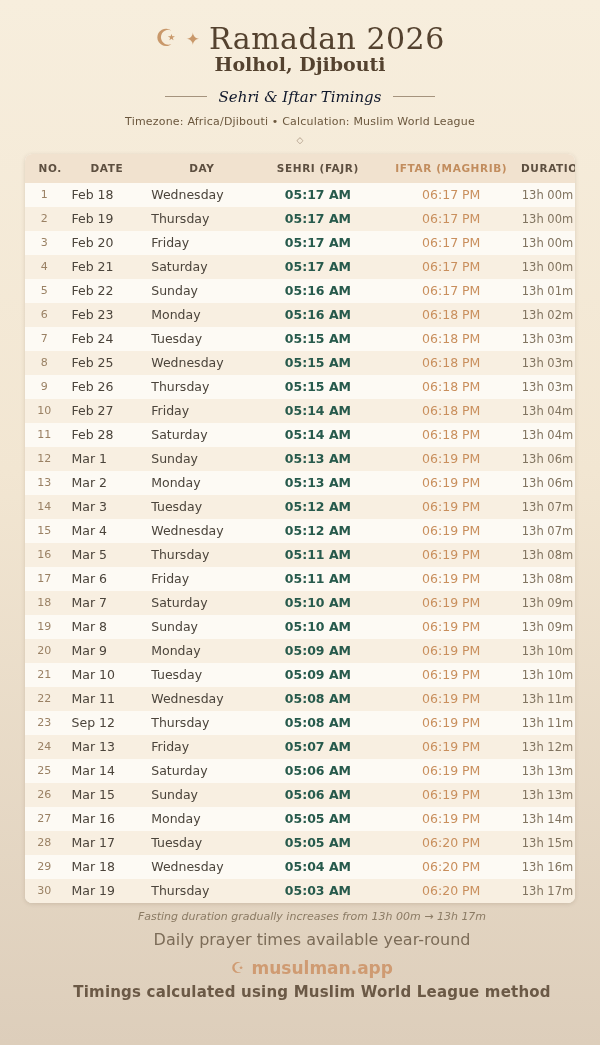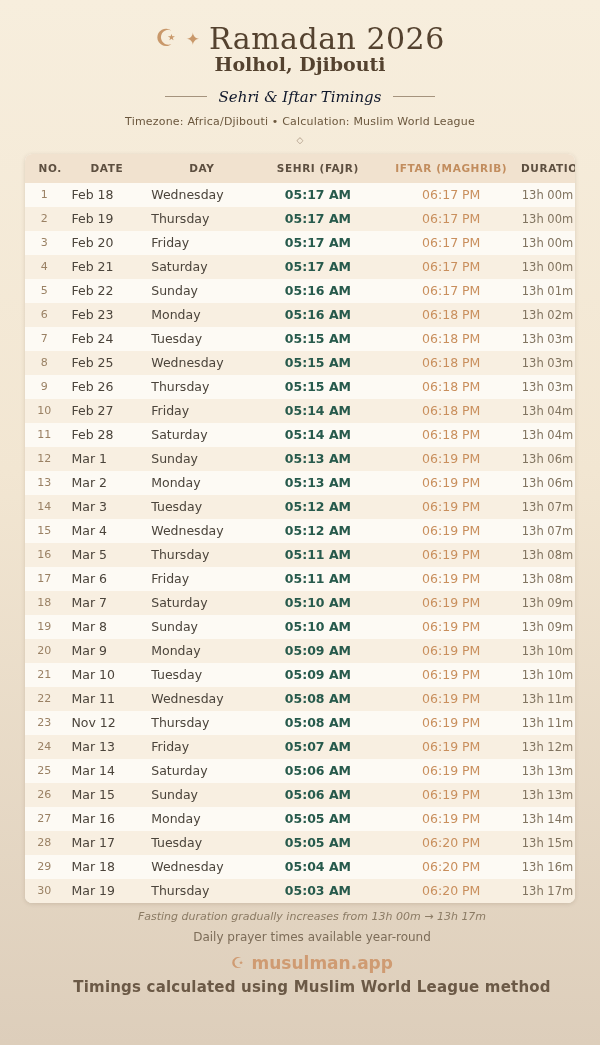--- a/index.html
+++ b/index.html
@@ -80,21 +80,21 @@
   
   .ftr { text-align: center; padding-left: 24px; }
   .duration-note {
     margin-top: 7px; font-style: italic; font-size: 11px; color: #8b7b64;
   }
   .dua {
     margin-top: 7px;
     font-family: "DejaVu Serif", "Liberation Serif", serif;
     font-style: italic; font-size: 16px; color: #5c4a36;
   }
-  .availability { margin-top: 7px; font-size: 12px; color: #7c6c58; }
+  .availability { margin-top: 7px; font-size: 16px; color: #7c6c58; }
   .brand-row {
     margin-top: 9px; font-size: 17px; font-weight: bold; color: #cf9b72;
     display: flex; align-items: center; justify-content: center; gap: 7px;
   }
   .brand-row .brand-crescent { font-size: 15px; font-weight: normal; }
   .url { margin-top: 3px; font-size: 11px; color: #6b5946; }
   .method-note {
     margin-top: 5px; font-size: 15px; font-weight: bold; color: #6b5946;
     letter-spacing: 0.2px;
   }
@@ -312,21 +312,21 @@
           <tr>
             <td class="col-no">22</td>
             <td class="col-date">Mar 11</td>
             <td class="col-day">Wednesday</td>
             <td class="col-sehri">05:08 AM</td>
             <td class="col-iftar">06:19 PM</td>
             <td class="col-duration">13h 11m</td>
           </tr>
           <tr>
             <td class="col-no">23</td>
-            <td class="col-date">Nov 12</td>
+            <td class="col-date">Sep 12</td>
             <td class="col-day">Thursday</td>
             <td class="col-sehri">05:08 AM</td>
             <td class="col-iftar">06:19 PM</td>
             <td class="col-duration">13h 11m</td>
           </tr>
           <tr>
             <td class="col-no">24</td>
             <td class="col-date">Mar 13</td>
             <td class="col-day">Friday</td>
             <td class="col-sehri">05:07 AM</td>

